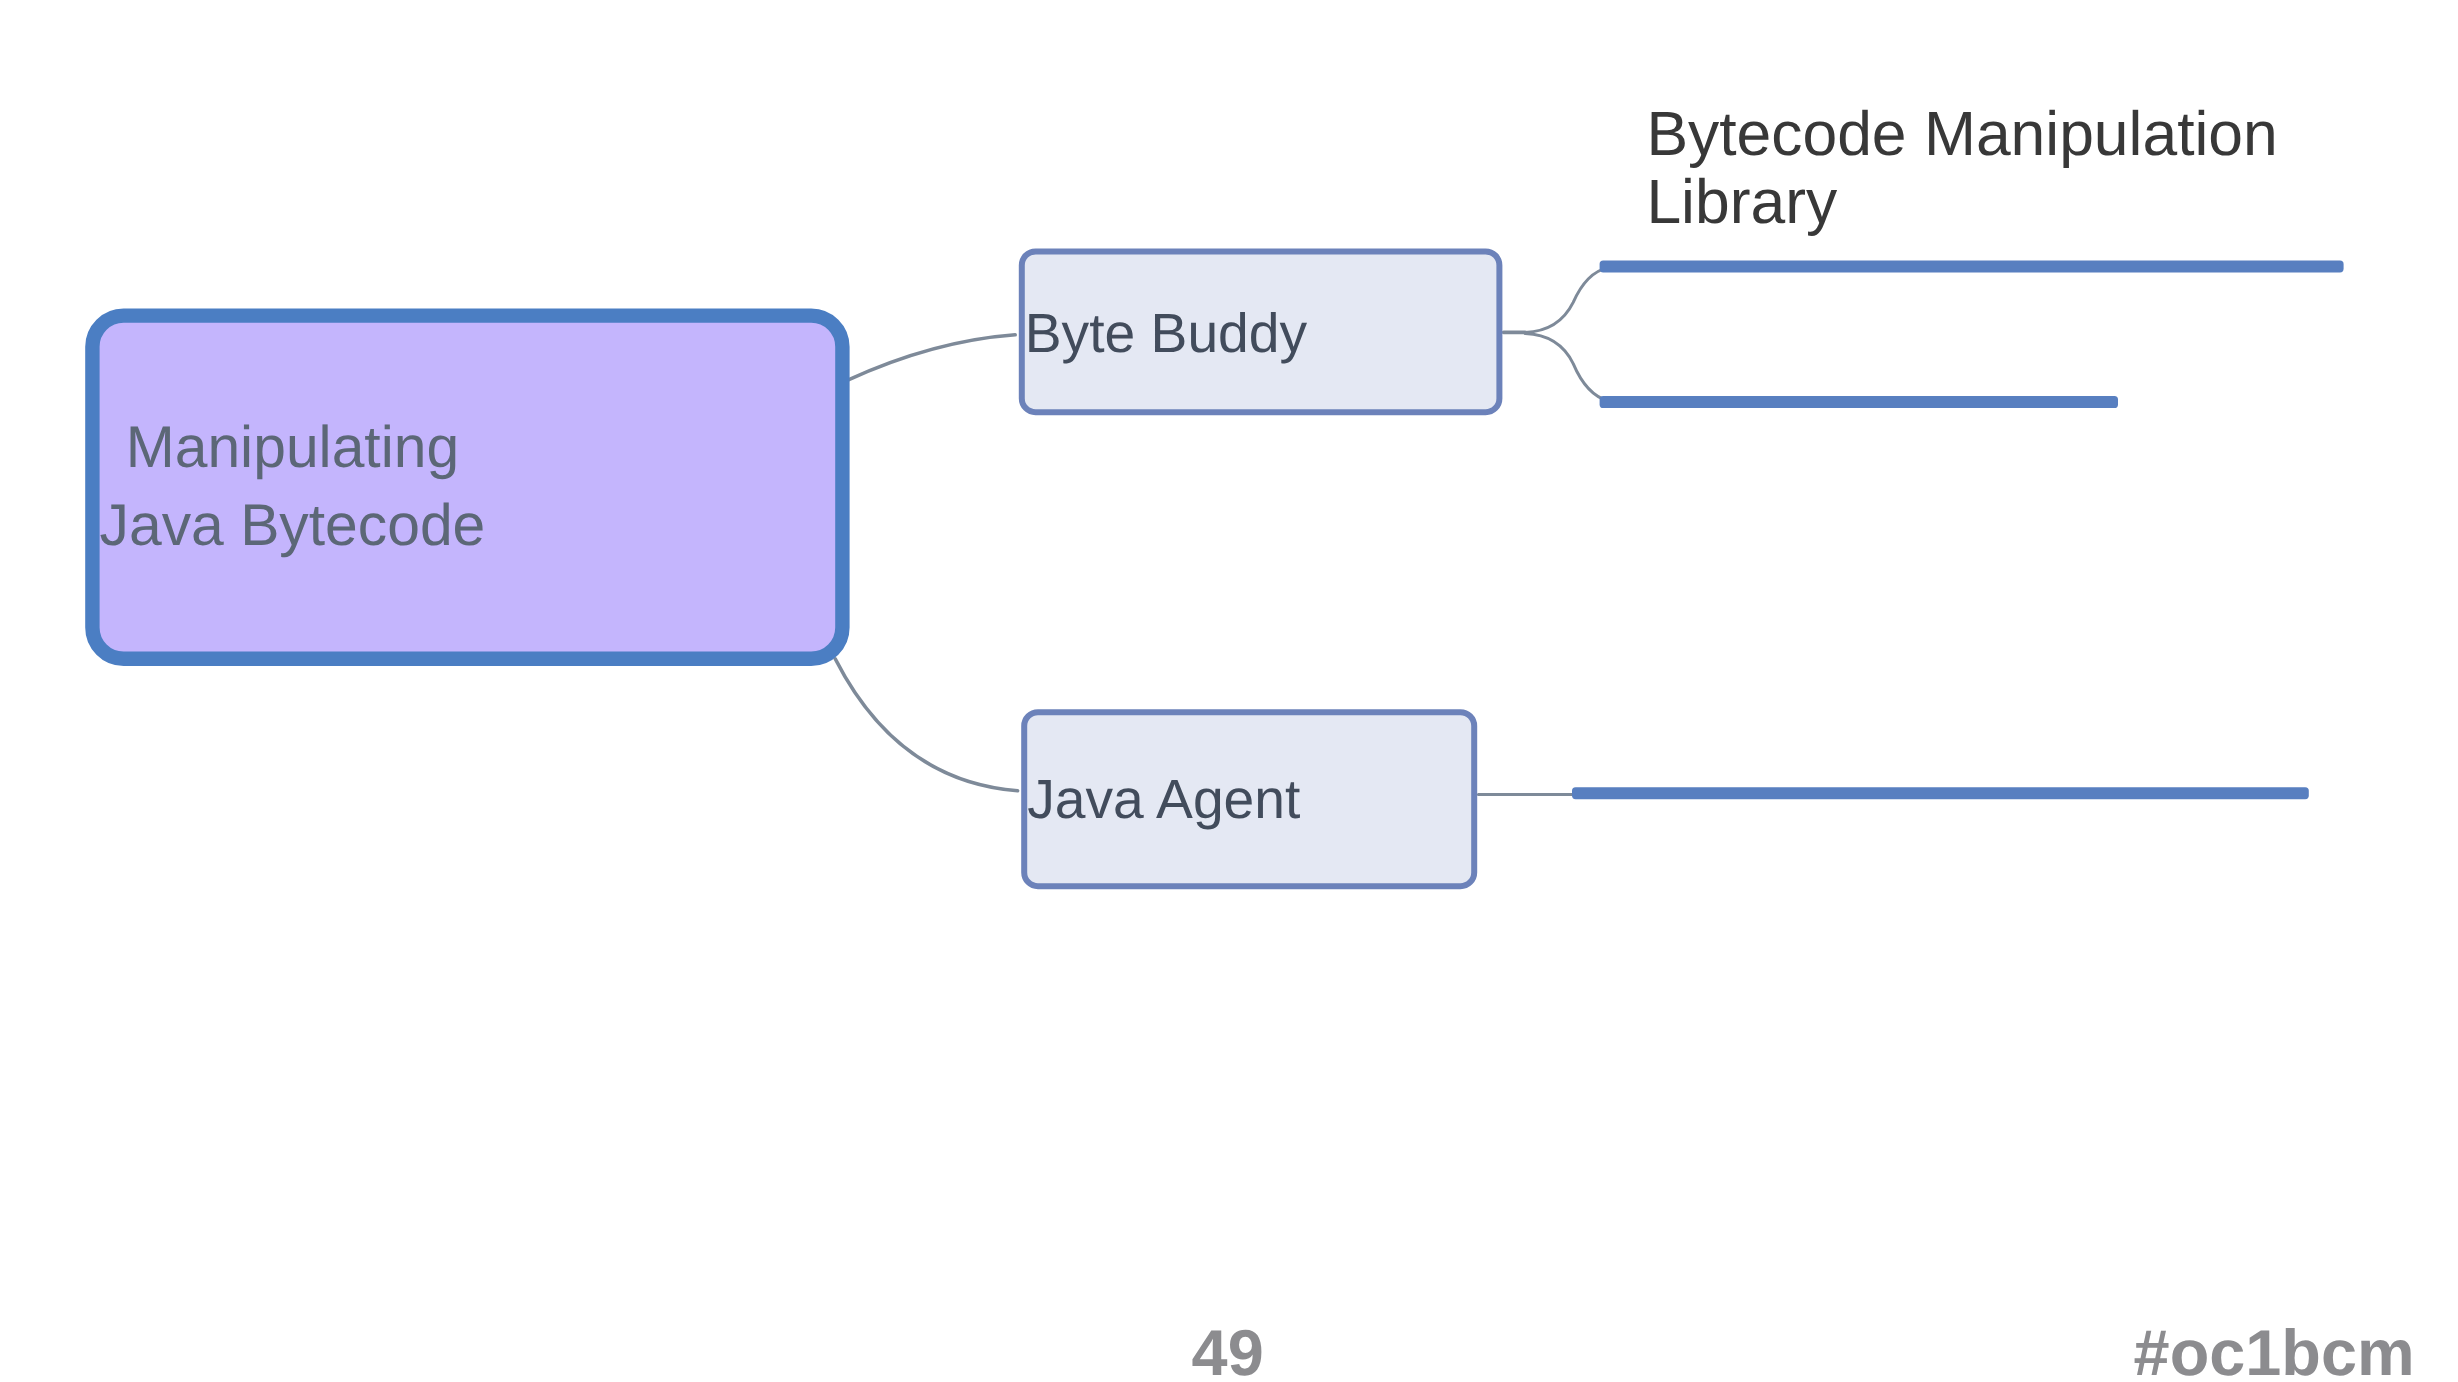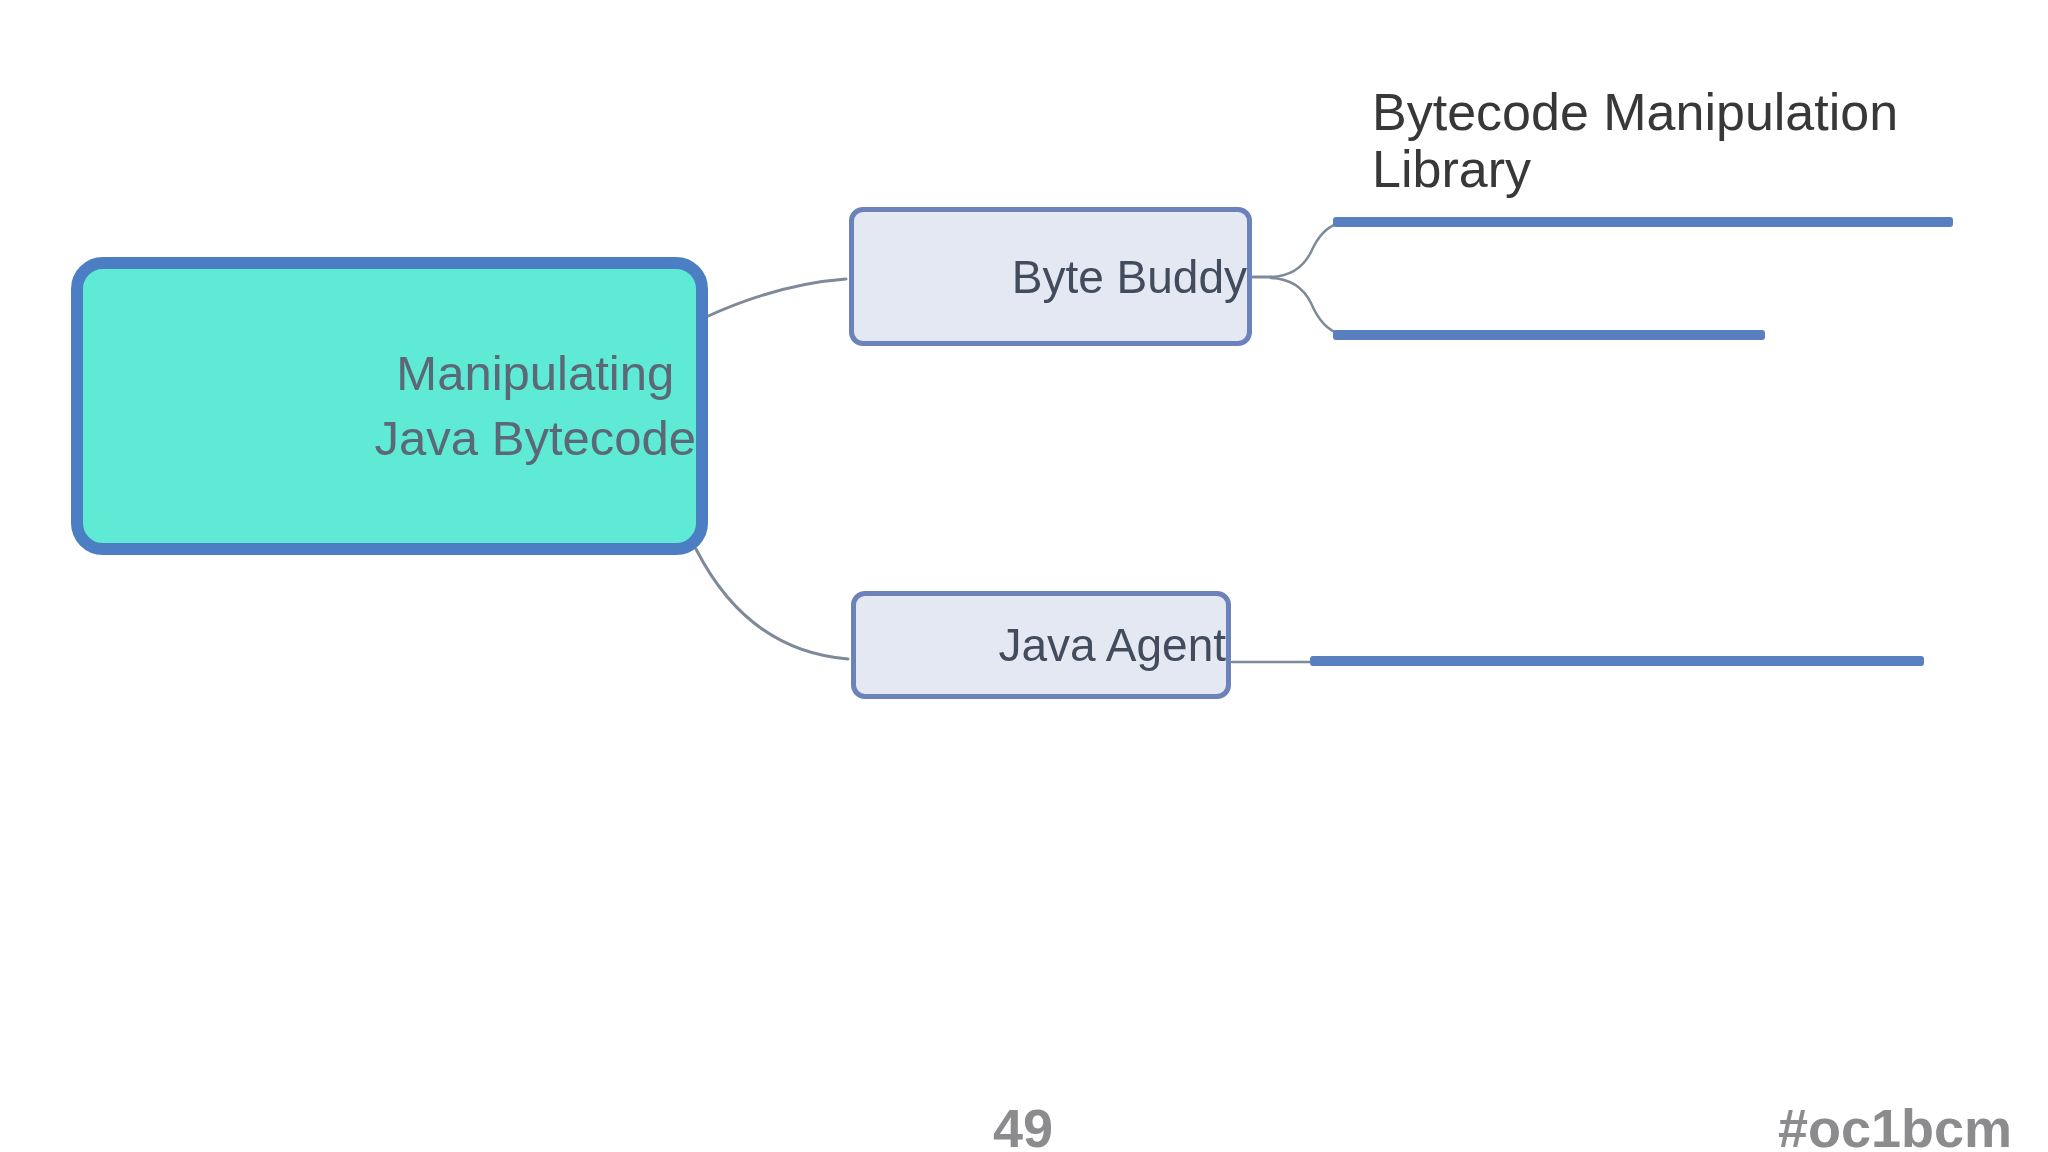--- a/index.html
+++ b/index.html
@@ -14,44 +14,44 @@
   .connector-svg {
     position: absolute;
     left: 0; top: 0;
     width: 2048px; height: 1152px;
     pointer-events: none;
   }
   .node {
     position: absolute;
     display: flex;
     align-items: center;
-    justify-content: flex-end;
+    justify-content: flex-start;
     text-align: center;
     white-space: pre-line;
     box-sizing: border-box;
   }
   .root-node {
     left: 71px; top: 257px;
     width: 637px; height: 298px;
     border: 12px solid #4b7ec3;
     border-radius: 32px;
-    background: #5eead4;
+    background: #c4b5fd;
     font-size: 49px;
     line-height: 1.32;
     color: #5c6777;
   }
   .child-node {
     border: 5px solid #6c82ba;
     border-radius: 14px;
     background: #e4e8f3;
     font-size: 46px;
     color: #424c5c;
   }
   .node-byte-buddy { left: 849px; top: 207px; width: 403px; height: 139px; }
-  .node-java-agent { left: 851px; top: 591px; width: 380px; height: 108px; padding-left: 40px; }
+  .node-java-agent { left: 851px; top: 591px; width: 380px; height: 150px; }
   .leaf-label {
     position: absolute;
     font-size: 52px;
     line-height: 57px;
     color: #383838;
     white-space: pre-line;
   }
   .leaf-label-1 { left: 1372px; top: 84px; }
   .leaf-label-2 { left: 1372px; top: 268px; }
   .leaf-label-3 { left: 1358px; top: 520px; }

